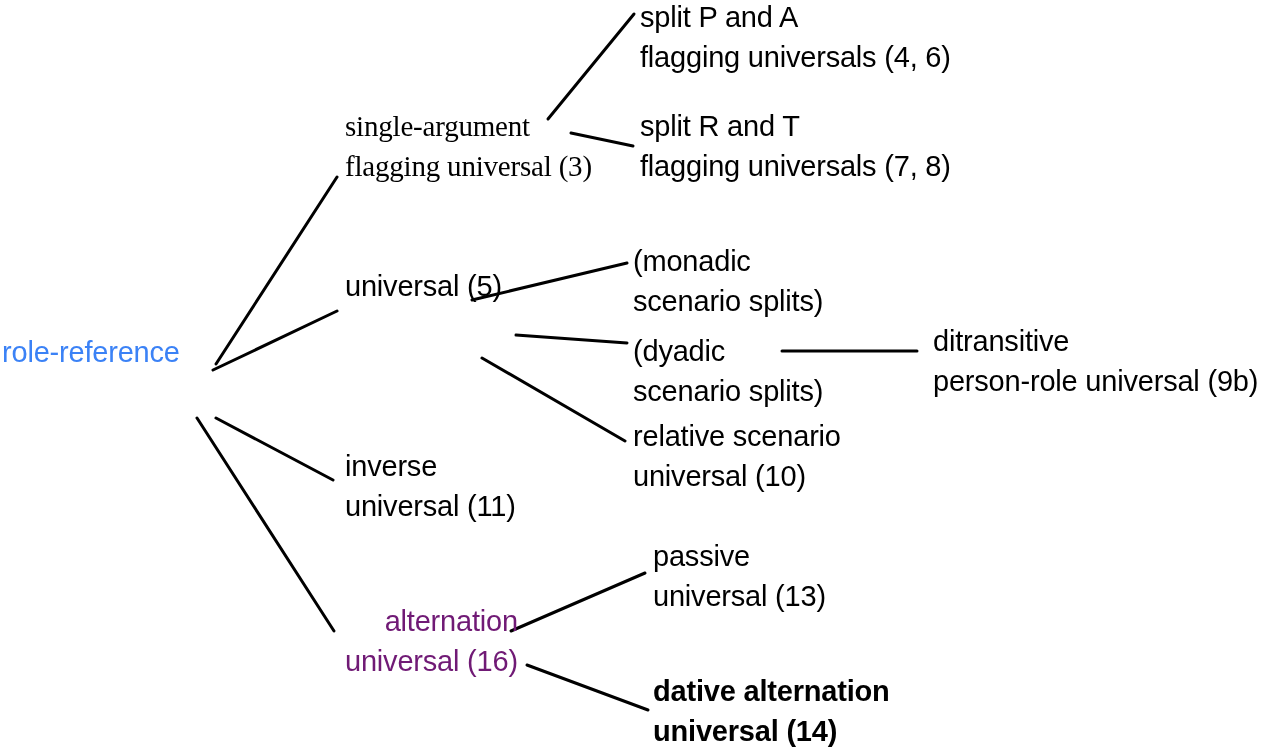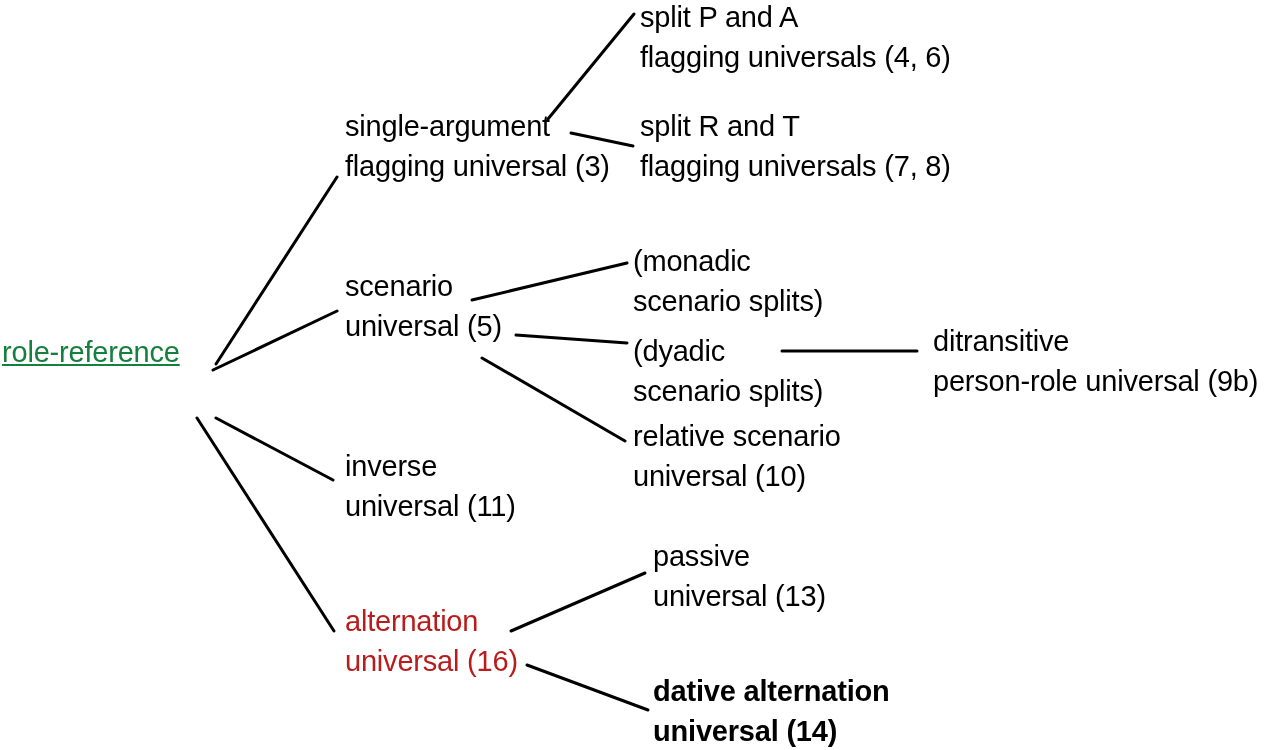--- a/index.html
+++ b/index.html
@@ -49,37 +49,36 @@
       <line x1="571" y1="133" x2="633" y2="146" stroke="#000000" stroke-width="3" stroke-linecap="round"></line>
       <line x1="472" y1="300" x2="627" y2="263" stroke="#000000" stroke-width="3" stroke-linecap="round"></line>
       <line x1="516" y1="335" x2="627" y2="343" stroke="#000000" stroke-width="3" stroke-linecap="round"></line>
       <line x1="482" y1="358" x2="625" y2="441" stroke="#000000" stroke-width="3" stroke-linecap="round"></line>
       <line x1="782" y1="351" x2="917" y2="351" stroke="#000000" stroke-width="3" stroke-linecap="round"></line>
       <line x1="511" y1="631" x2="645" y2="573" stroke="#000000" stroke-width="3" stroke-linecap="round"></line>
       <line x1="527" y1="665" x2="648" y2="710" stroke="#000000" stroke-width="3" stroke-linecap="round"></line>
     </svg>
 
   <div id="nodes">
-      <div class="node" style="left: 2px; top: 332px; color: #15803d; text-decoration: underline;">
+      <div class="node" style="left: 2px; top: 332px; color: #3b82f6;">
         <span class="line">role-reference</span>
       </div>
-      <div class="node" style="left: 345px; top: 106px; color: rgb(0, 0, 0);">
+      <div class="node" style="left: 345px; top: 106px; color: rgb(0, 0, 0); font-family: Liberation Serif, serif;">
         <span class="line">single-argument</span>
         <span class="line">flagging universal (3)</span>
       </div>
       <div class="node" style="left: 640px; top: -3px; color: rgb(0, 0, 0);">
         <span class="line">split P and A</span>
         <span class="line">flagging universals (4, 6)</span>
       </div>
       <div class="node" style="left: 640px; top: 106px; color: rgb(0, 0, 0);">
         <span class="line">split R and T</span>
         <span class="line">flagging universals (7, 8)</span>
       </div>
       <div class="node" style="left: 345px; top: 266px; color: rgb(0, 0, 0);">
-        <span class="line">scenario</span>
         <span class="line">universal (5)</span>
       </div>
       <div class="node" style="left: 633px; top: 241px; color: rgb(0, 0, 0);">
         <span class="line">(monadic</span>
         <span class="line">scenario splits)</span>
       </div>
       <div class="node" style="left: 633px; top: 331px; color: rgb(0, 0, 0);">
         <span class="line">(dyadic</span>
         <span class="line">scenario splits)</span>
       </div>
@@ -88,21 +87,21 @@
         <span class="line">person-role universal (9b)</span>
       </div>
       <div class="node" style="left: 633px; top: 416px; color: rgb(0, 0, 0);">
         <span class="line">relative scenario</span>
         <span class="line">universal (10)</span>
       </div>
       <div class="node" style="left: 345px; top: 446px; color: rgb(0, 0, 0);">
         <span class="line">inverse</span>
         <span class="line">universal (11)</span>
       </div>
-      <div class="node" style="left: 345px; top: 601px; color: #b91c1c;">
+      <div class="node" style="left: 345px; top: 601px; color: #701a75; text-align: right;">
         <span class="line">alternation</span>
         <span class="line">universal (16)</span>
       </div>
       <div class="node" style="left: 653px; top: 536px; color: rgb(0, 0, 0);">
         <span class="line">passive</span>
         <span class="line">universal (13)</span>
       </div>
       <div class="node" style="left: 653px; top: 671px; color: rgb(0, 0, 0); font-weight: bold;">
         <span class="line">dative alternation</span>
         <span class="line">universal (14)</span>

